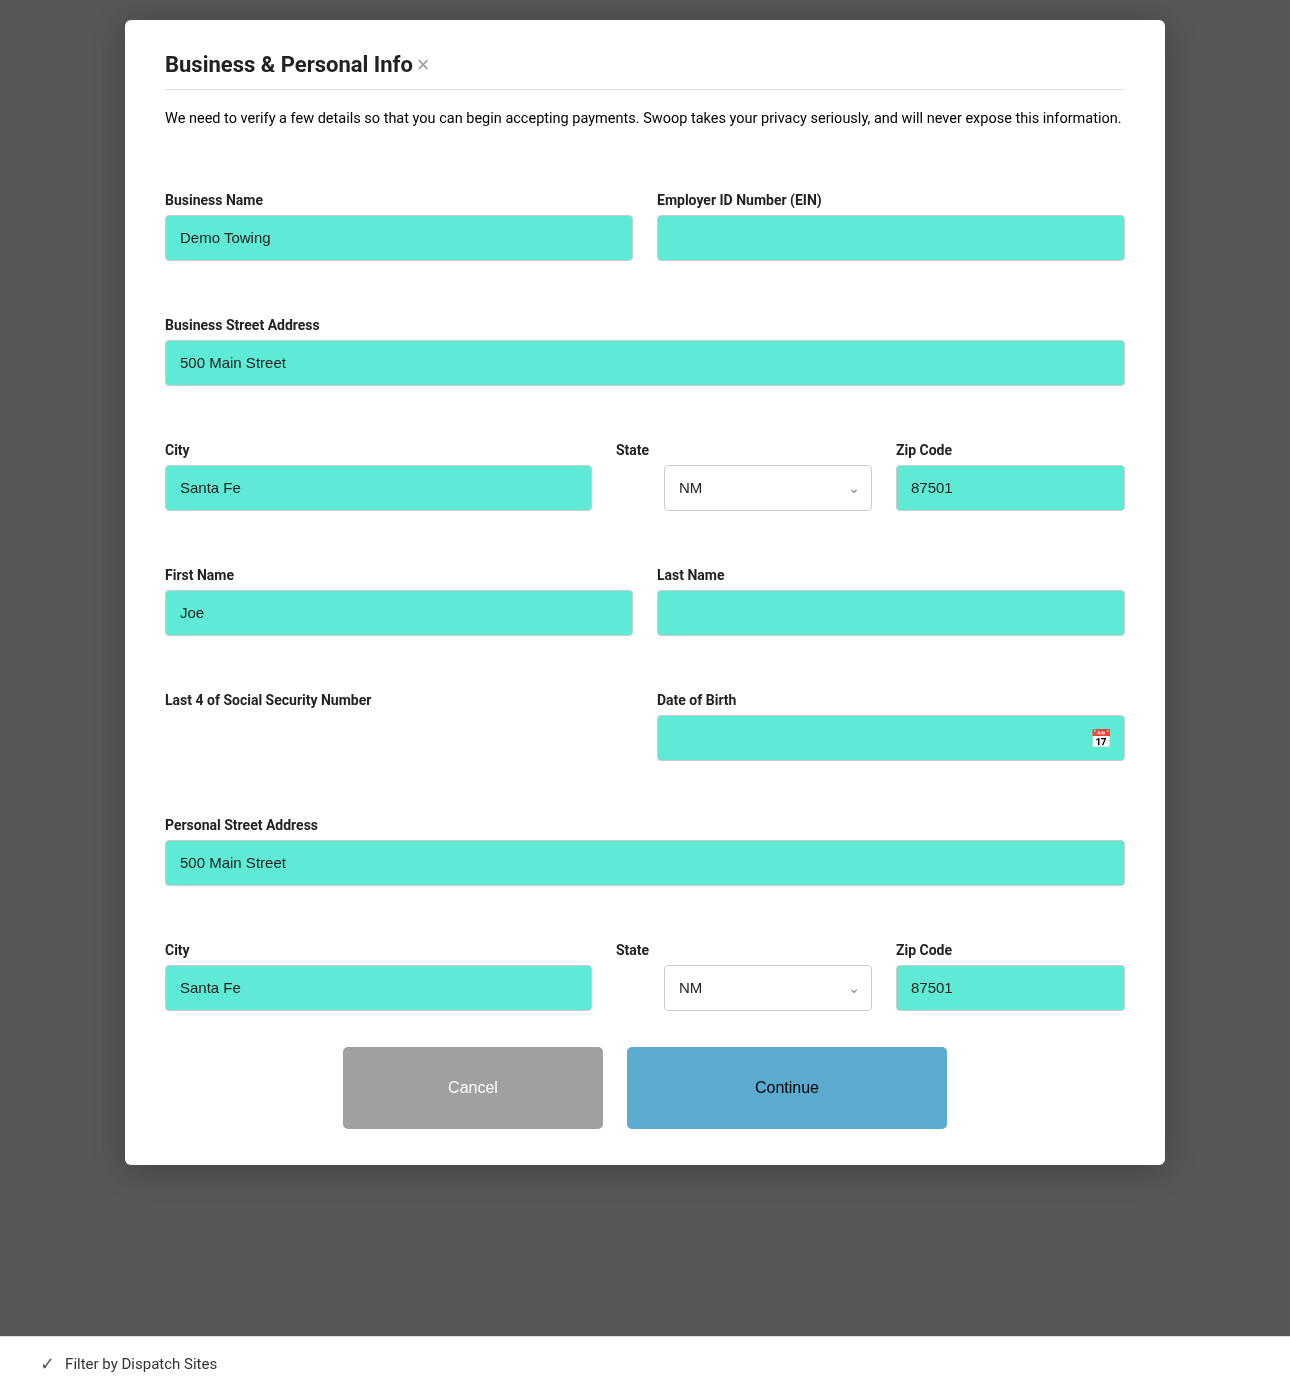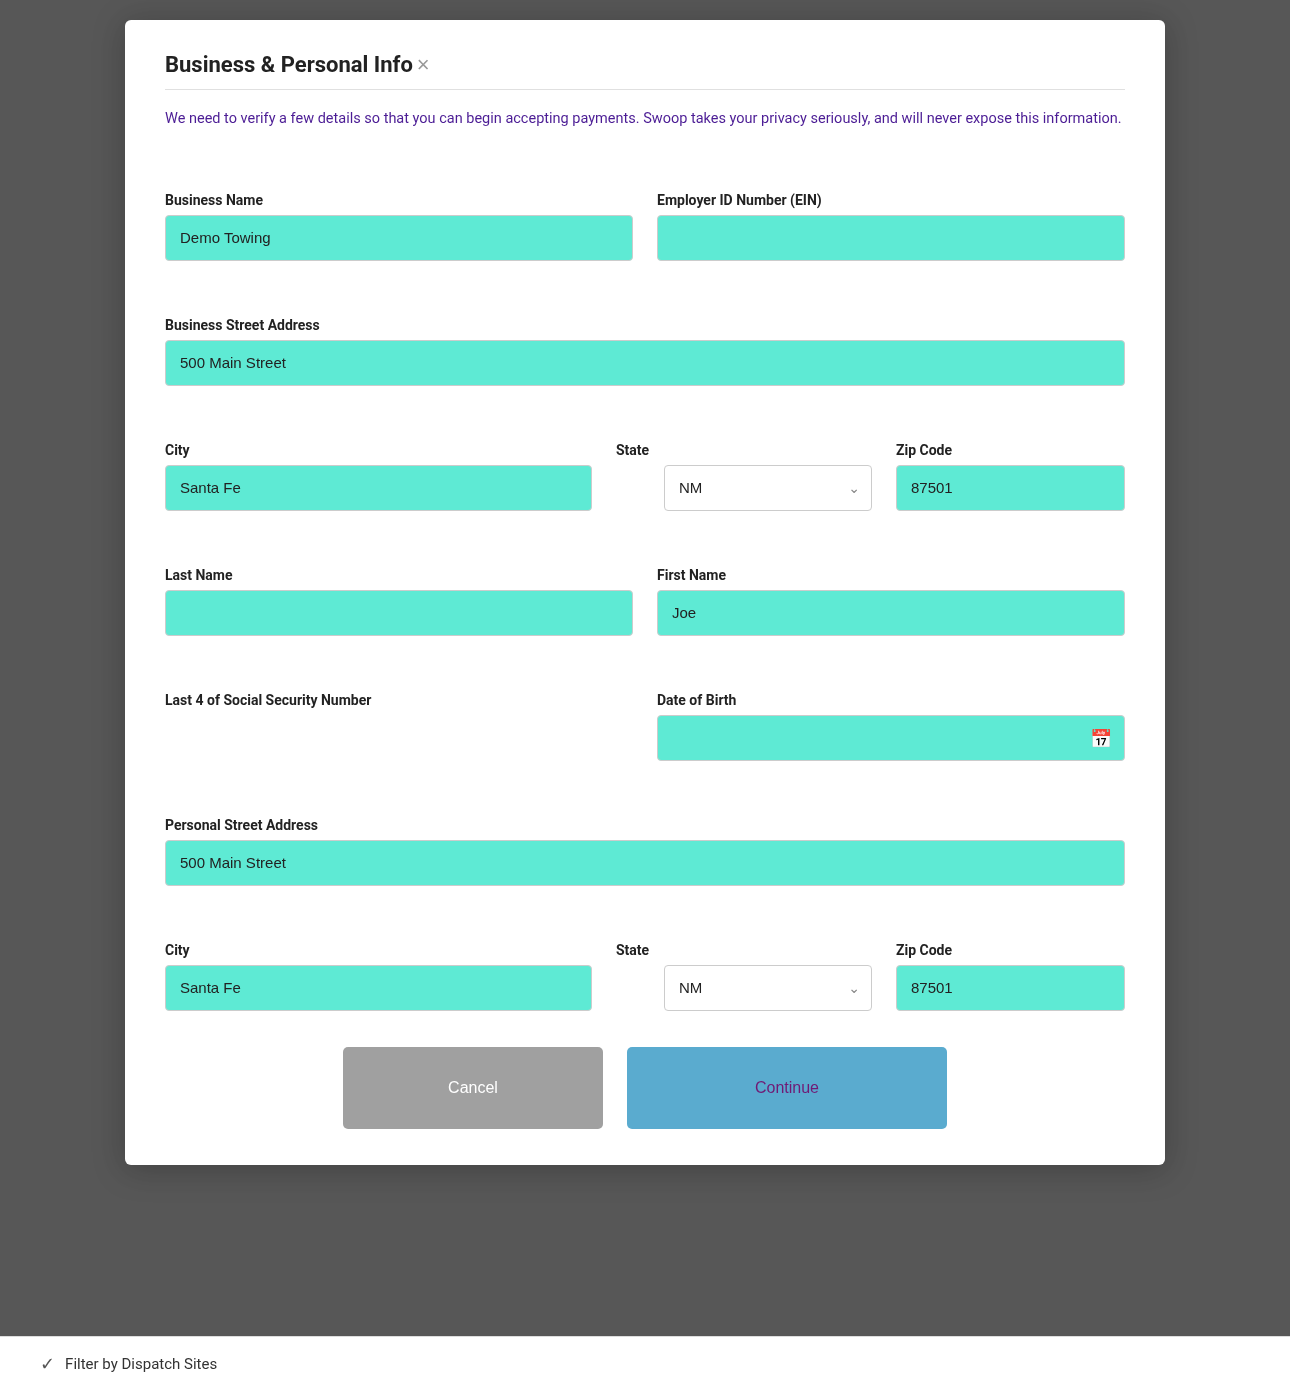--- a/index.html
+++ b/index.html
@@ -63,21 +63,21 @@
     }
 
     .divider {
       border: none;
       border-top: 1px solid #e0e0e0;
       margin-bottom: 18px;
     }
 
     .modal-description {
       font-size: 14.5px;
-      color: #4c1d95;
+      color: #000000;
       margin-bottom: 28px;
       line-height: 1.5;
     }
 
     .form-row {
       display: flex;
       gap: 24px;
       margin-bottom: 22px;
     }
 
@@ -181,21 +181,21 @@
       border-radius: 5px;
       padding: 21px 0;
       font-size: 16px;
       cursor: pointer;
       width: 260px;
       font-weight: 500;
     }
 
     .btn-continue {
       background: #5aabcf;
-      color: #701a75;
+      color: #000000;
       border: none;
       border-radius: 5px;
       padding: 32px 0;
       font-size: 16px;
       cursor: pointer;
       width: 320px;
       font-weight: 500;
     }
 
     .bottom-bar {
@@ -267,26 +267,26 @@
         </div>
       </div>
       <div class="form-group zip">
         <label class="form-label">Zip Code</label>
         <input class="form-input" type="text" value="87501" style="">
       </div>
     </div>
 
     <div class="form-row">
       <div class="form-group">
+        <label class="form-label">First Name</label>
+        <input class="form-input" type="text" value="Joe" style="">
+      </div>
+      <div class="form-group">
         <label class="form-label">Last Name</label>
         <input class="form-input" type="text" style="">
-      </div>
-      <div class="form-group">
-        <label class="form-label">First Name</label>
-        <input class="form-input" type="text" value="Joe" style="">
       </div>
     </div>
 
     <div class="form-row">
       <div class="form-group">
         <label class="form-label">Last 4 of Social Security Number</label>
       </div>
       <div class="form-group">
         <label class="form-label">Date of Birth</label>
         <div class="date-wrapper">

